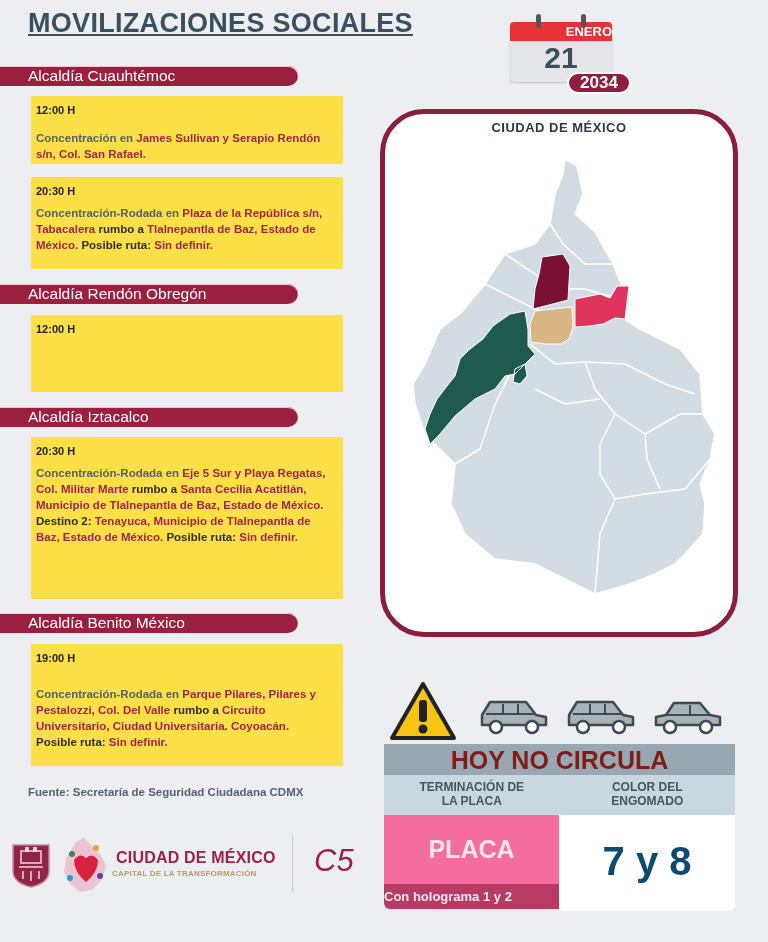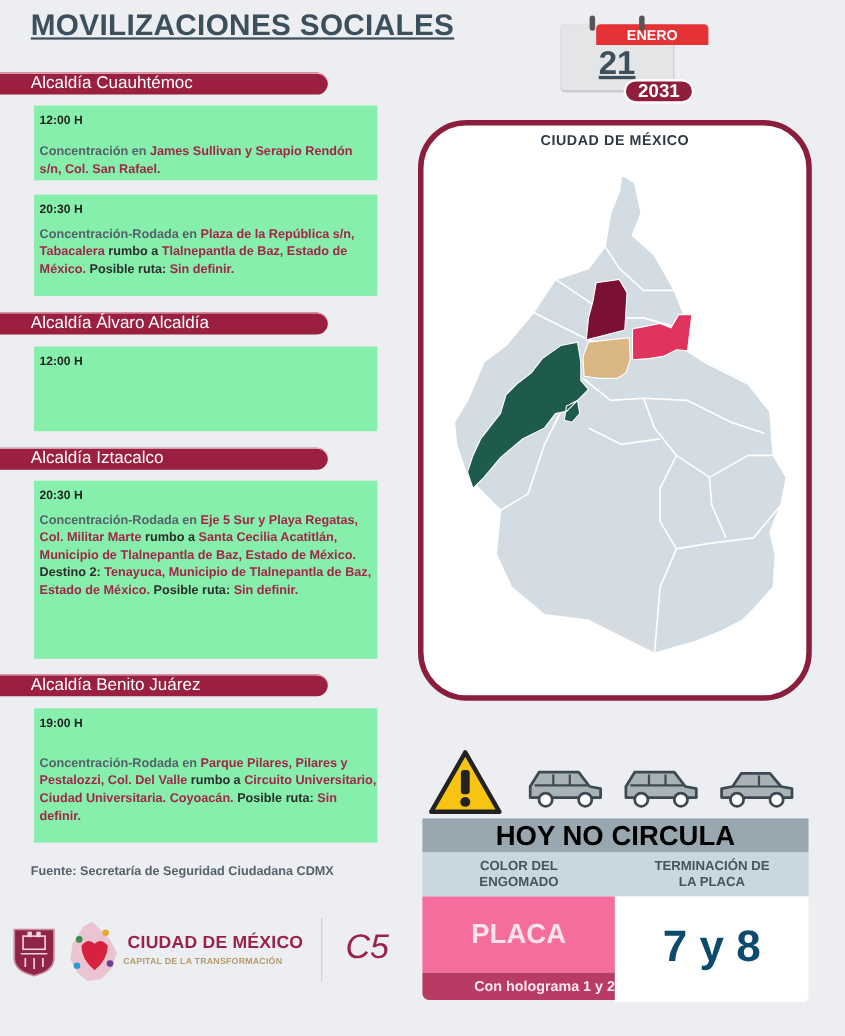--- a/index.html
+++ b/index.html
@@ -3,50 +3,50 @@
 <meta charset="utf-8">
 <style>
   * { box-sizing: border-box; margin: 0; padding: 0; }
   html, body { width: 768px; height: 942px; background: #eceef1; overflow: hidden; }
   body { position: relative; font-family: "Liberation Sans", sans-serif; color: #333; }
 
   .title { position: absolute; left: 28px; top: 8px; font-size: 27px; font-weight: bold; color: #3c4f5c; letter-spacing: 0.3px; text-decoration: underline; }
 
   .section-bar { position: absolute; left: 0; height: 20px; background: #9b1f3f; border-radius: 0 11px 11px 0; color: #fff; font-size: 15.5px; padding-left: 28px; line-height: 20px; box-shadow: 0 1px 0 #f3c6d0 inset; }
 
-  .card { position: absolute; left: 31px; width: 312px; background: #86efac; padding: 6px 0 6px 5px; font-size: 11.5px; line-height: 16px; font-weight: bold; }
+  .card { position: absolute; left: 31px; width: 312px; background: #fde047; padding: 6px 16px 6px 5px; font-size: 11.5px; line-height: 16px; font-weight: bold; }
   .card .time { color: #222; font-size: 11px; margin-bottom: 12px; }
   .card .time.tight { margin-bottom: 6px; }
   .g { color: #55626b; }
   .r { color: #a2264a; }
   .k { color: #2d2d2d; }
 
   .source { position: absolute; left: 28px; top: 786px; font-size: 11.5px; font-weight: bold; color: #55626b; }
 
   
   .cal { position: absolute; left: 510px; top: 14px; width: 102px; height: 68px; }
   .cal .body { position: absolute; left: 0; top: 8px; width: 102px; height: 60px; background: #e3e5e7; border-radius: 4px; box-shadow: 0 1px 2px rgba(0,0,0,0.2); }
-  .cal .head { position: absolute; left: 0; top: 8px; width: 102px; height: 19px; background: #e43237; border-radius: 4px 4px 0 0; color: #fff; font-size: 13px; font-weight: bold; text-align: center; line-height: 20px; margin-left: 32px; }
+  .cal .head { position: absolute; left: 0; top: 8px; width: 102px; height: 19px; background: #e43237; border-radius: 4px 4px 0 0; color: #fff; font-size: 13px; font-weight: bold; text-align: right; line-height: 20px; }
   .cal .ring { position: absolute; top: 0; width: 5px; height: 14px; background: #555; border-radius: 3px; }
-  .cal .day { position: absolute; left: 0; top: 28px; width: 102px; text-align: center; font-size: 30px; font-weight: bold; color: #3c4f5c; line-height: 32px; text-decoration: underline; }
+  .cal .day { position: absolute; left: 0; top: 28px; width: 102px; text-align: center; font-size: 30px; font-weight: bold; color: #3c4f5c; line-height: 32px; }
   .year { position: absolute; left: 567px; top: 72px; width: 64px; height: 22px; background: #8f1e3c; border: 2px solid #fff; border-radius: 12px; color: #fff; font-size: 17px; font-weight: bold; text-align: center; line-height: 18px; }
 
   
   .map-frame { position: absolute; left: 380px; top: 109px; width: 358px; height: 528px; border: 5px solid #8b1e3d; border-radius: 44px; background: #fff; }
   .map-title { position: absolute; left: 0; top: 6px; width: 100%; text-align: center; font-size: 13px; font-weight: bold; color: #2b3a44; letter-spacing: 0.5px; }
   .map-svg { position: absolute; left: 0; top: 0; }
 
   
   .warn { position: absolute; left: 388px; top: 680px; }
   .car { position: absolute; top: 697px; }
-  .hnc-title { position: absolute; left: 384px; top: 744px; width: 351px; height: 31px; background: #99a7b0; color: #000000; font-size: 25px; font-weight: bold; text-align: center; line-height: 32px; }
+  .hnc-title { position: absolute; left: 384px; top: 744px; width: 351px; height: 31px; background: #99a7b0; color: #7f1d1d; font-size: 25px; font-weight: bold; text-align: center; line-height: 32px; }
   .hnc-cols { position: absolute; left: 384px; top: 775px; width: 351px; height: 40px; background: #c9d7de; display: flex; }
   .hnc-cols div { flex: 1; text-align: center; font-size: 12px; font-weight: bold; color: #46555d; line-height: 14px; padding-top: 5px; }
   .rosa { position: absolute; left: 384px; top: 815px; width: 175px; height: 69px; background: #f56d9d; color: #fbe3ec; font-size: 25px; font-weight: bold; text-align: center; line-height: 68px; }
-  .holo { position: absolute; left: 384px; top: 884px; width: 175px; height: 25px; background: #b73b62; color: #fde7ee; font-size: 13px; font-weight: bold; text-align: right; line-height: 25px; border-radius: 0 0 0 6px; }
+  .holo { position: absolute; left: 384px; top: 884px; width: 175px; height: 25px; background: #b73b62; color: #fde7ee; font-size: 13px; font-weight: bold; text-align: left; line-height: 25px; border-radius: 0 0 0 6px; }
   .placa { position: absolute; left: 559px; top: 815px; width: 176px; height: 96px; background: #fff; color: #0c4a6e; font-size: 40px; font-weight: bold; text-align: center; line-height: 92px; border-radius: 0 0 6px 0; }
 
   
   .shield { position: absolute; left: 11px; top: 843px; }
   .heart { position: absolute; left: 62px; top: 836px; }
   .cdmx-name { position: absolute; left: 116px; top: 849px; font-size: 16px; font-weight: bold; color: #9b2148; letter-spacing: 0.2px; }
   .cdmx-sub { position: absolute; left: 112px; top: 869px; font-size: 8px; font-weight: bold; color: #b79a6c; letter-spacing: 0.2px; }
   .vsep { position: absolute; left: 292px; top: 834px; width: 1px; height: 58px; background: #c8cbcf; }
   .c5 { position: absolute; left: 314px; top: 843px; font-size: 31px; color: #9b2148; font-style: italic; }
 </style>
@@ -55,44 +55,44 @@
 
 <div class="title">MOVILIZACIONES SOCIALES</div>
 
 <div class="cal">
   <div class="body"></div>
   <div class="head">ENERO</div>
   <div class="ring" style="left:26px"></div>
   <div class="ring" style="left:71px"></div>
   <div class="day">21</div>
 </div>
-<div class="year">2031</div>
+<div class="year">2034</div>
 
 <div class="section-bar" style="top:66px;width:298px">Alcaldía Cuauhtémoc</div>
 <div class="card" style="top:96px;height:68px">
   <div class="time">12:00 H</div>
   <div class="desc"><span class="g">Concentración</span><span class="g"> en </span><span class="r">James Sullivan y Serapio Rendón s/n, Col. San Rafael.</span></div>
 </div>
 <div class="card" style="top:177px;height:92px">
   <div class="time tight">20:30 H</div>
   <div class="desc"><span class="g">Concentración-Rodada</span><span class="g"> en </span><span class="r">Plaza de la República s/n, Tabacalera</span><span class="k"> rumbo a </span><span class="r">Tlalnepantla de Baz, Estado de México.</span><span class="k"> Posible ruta: </span><span class="r">Sin definir.</span></div>
 </div>
 
-<div class="section-bar" style="top:284px;width:298px">Alcaldía Álvaro Alcaldía</div>
+<div class="section-bar" style="top:284px;width:298px">Alcaldía Rendón Obregón</div>
 <div class="card" style="top:315px;height:77px">
   <div class="time">12:00 H</div>
 </div>
 
 <div class="section-bar" style="top:407px;width:298px">Alcaldía Iztacalco</div>
 <div class="card" style="top:437px;height:162px">
   <div class="time tight">20:30 H</div>
   <div class="desc"><span class="g">Concentración-Rodada</span><span class="g"> en </span><span class="r">Eje 5 Sur y Playa Regatas, Col. Militar Marte</span><span class="k"> rumbo a </span><span class="r">Santa Cecilia Acatitlán, Municipio de Tlalnepantla de Baz, Estado de México.</span><br><span class="k">Destino 2: </span><span class="r">Tenayuca, Municipio de Tlalnepantla de Baz, Estado de México.</span><span class="k"> Posible ruta: </span><span class="r">Sin definir.</span></div>
 </div>
 
-<div class="section-bar" style="top:613px;width:298px">Alcaldía Benito Juárez</div>
+<div class="section-bar" style="top:613px;width:298px">Alcaldía Benito México</div>
 <div class="card" style="top:644px;height:122px">
   <div class="time" style="margin-bottom:20px">19:00 H</div>
   <div class="desc"><span class="g">Concentración-Rodada</span><span class="g"> en </span><span class="r">Parque Pilares, Pilares y Pestalozzi, Col. Del Valle</span><span class="k"> rumbo a </span><span class="r">Circuito Universitario, Ciudad Universitaria. Coyoacán.</span><span class="k"> Posible ruta: </span><span class="r">Sin definir.</span></div>
 </div>
 
 <div class="source">Fuente: Secretaría de Seguridad Ciudadana CDMX</div>
 
 <div class="map-frame">
   <div class="map-title">CIUDAD DE MÉXICO</div>
   <svg class="map-svg" width="348" height="518" viewBox="0 0 348 518">
@@ -147,22 +147,22 @@
 <svg class="car" style="left:652px" width="72" height="40" viewBox="0 0 72 40">
   <path d="M4,28 L4,20 L14,18 L22,6 L48,6 L58,18 L68,20 L68,28 Z" fill="#a9b2b7" stroke="#3d4a52" stroke-width="2.5" stroke-linejoin="round"></path>
   <line x1="38" y1="8" x2="38" y2="17" stroke="#3d4a52" stroke-width="2"></line>
   <line x1="14" y1="18" x2="58" y2="18" stroke="#3d4a52" stroke-width="2"></line>
   <circle cx="18" cy="30" r="6" fill="#fff" stroke="#3d4a52" stroke-width="2.5"></circle>
     <circle cx="54" cy="30" r="6" fill="#fff" stroke="#3d4a52" stroke-width="2.5"></circle>
 </svg>
 
 <div class="hnc-title">HOY NO CIRCULA</div>
 <div class="hnc-cols">
+  <div>TERMINACIÓN DE<br>LA PLACA</div>
   <div>COLOR DEL<br>ENGOMADO</div>
-  <div>TERMINACIÓN DE<br>LA PLACA</div>
 </div>
 <div class="rosa">PLACA</div>
 <div class="holo">Con holograma 1 y 2</div>
 <div class="placa">7 y 8</div>
 
 <svg class="shield" width="40" height="46" viewBox="0 0 40 46">
   <path d="M2,2 L38,2 L38,28 Q38,40 20,44 Q2,40 2,28 Z" fill="#8f2447" stroke="#c98aa0" stroke-width="1.5"></path>
   <rect x="10" y="8" width="20" height="12" fill="none" stroke="#f1d5de" stroke-width="1.5"></rect>
   <rect x="14" y="4" width="4" height="5" fill="#f1d5de"></rect>
     <rect x="22" y="4" width="4" height="5" fill="#f1d5de"></rect>

